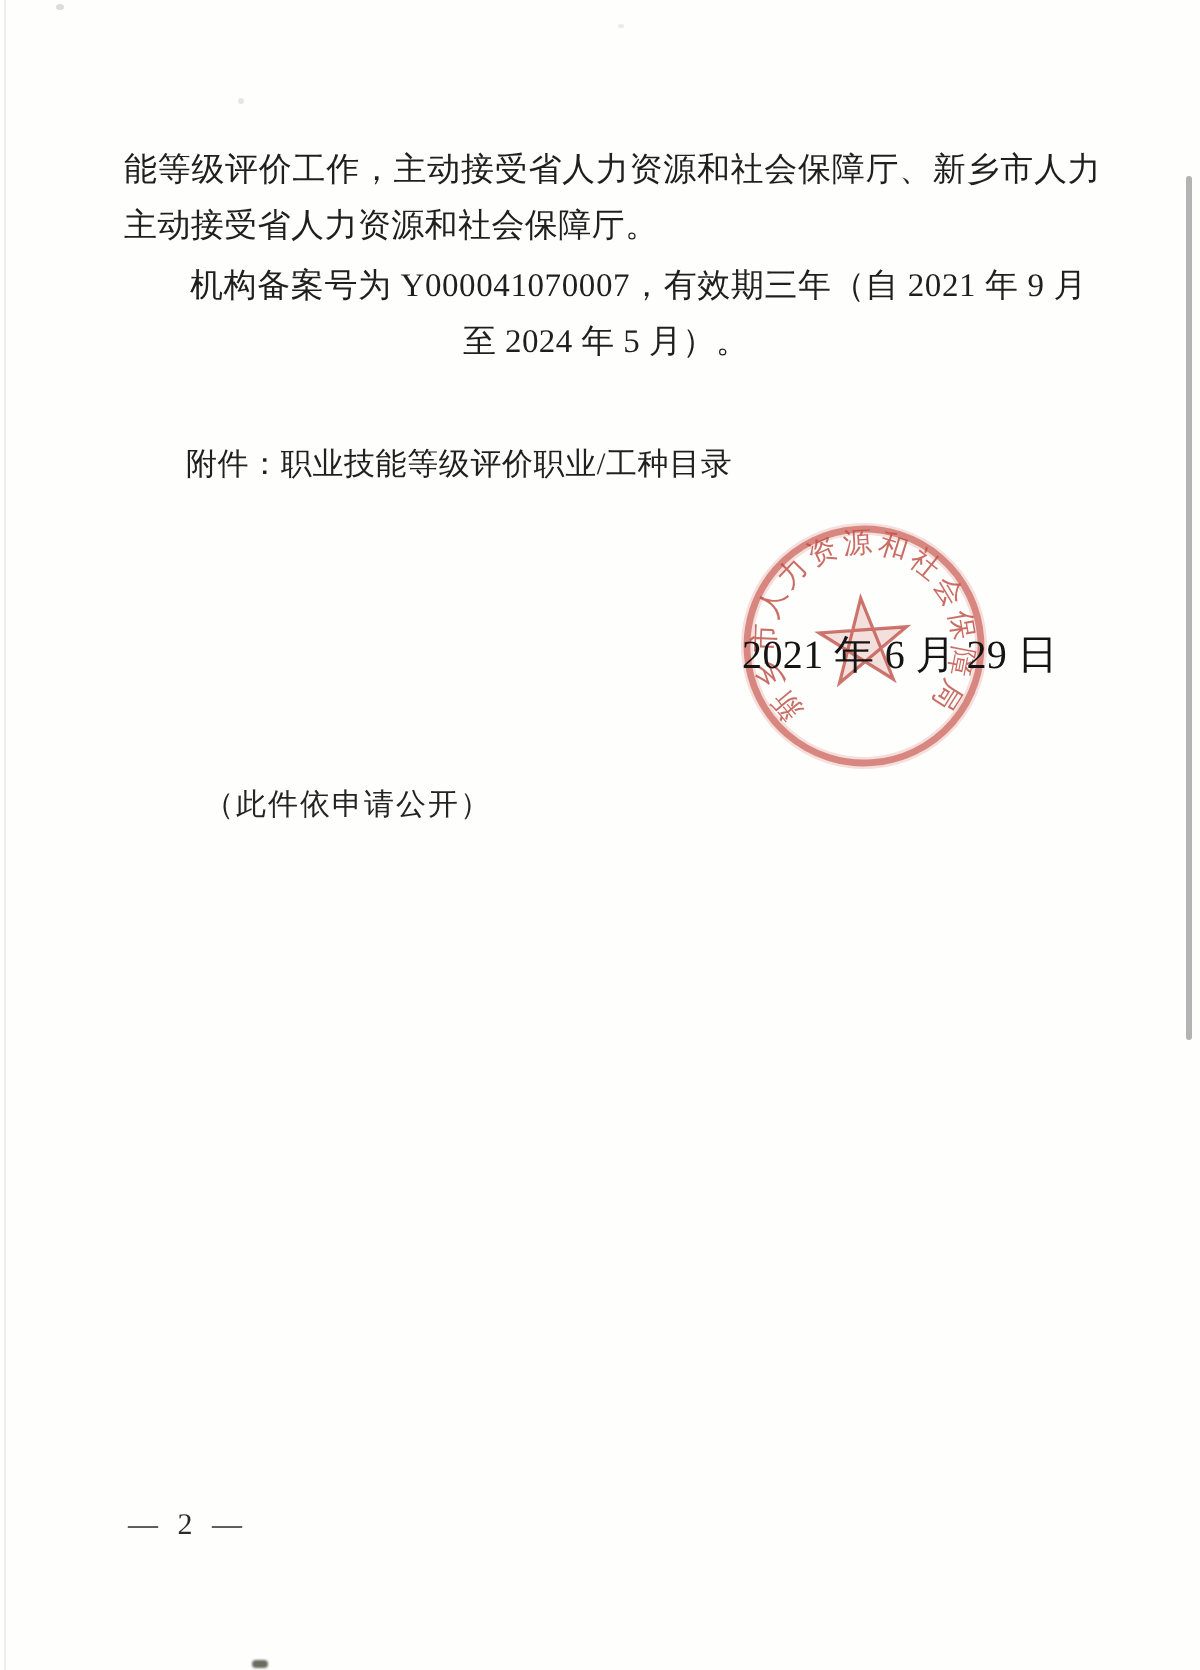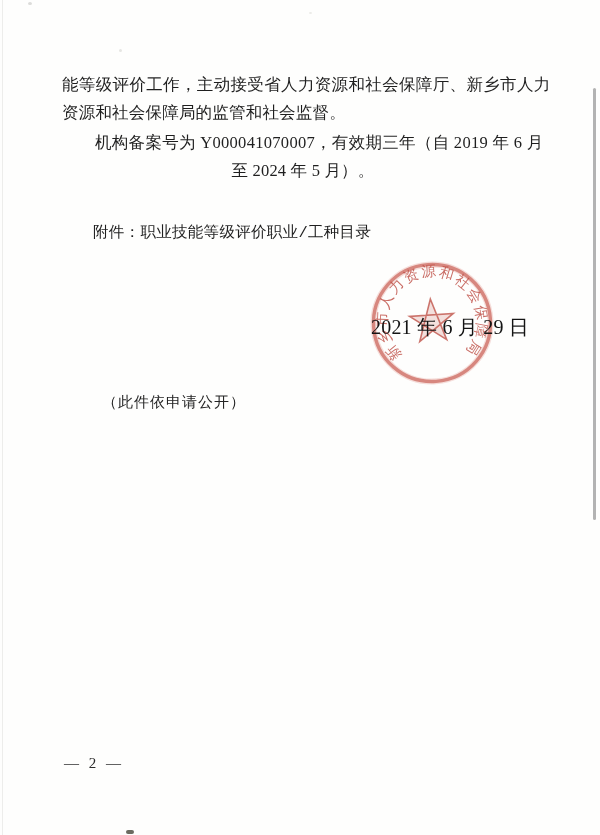--- a/index.html
+++ b/index.html
@@ -17,21 +17,21 @@
     position:absolute;left:62px;width:482px;
     font-size:16.5px;line-height:20px;color:#1f1f1f;
     white-space:nowrap;letter-spacing:0.2px;
   }
   .l1{top:75px;letter-spacing:0.35px;}
   .l2{top:103px;}
   .l3{top:133px;left:95px;letter-spacing:0.3px;}
   .l4{top:161px;text-align:center;}
   .attach{
     position:absolute;left:93px;top:222px;
-    font-size:15.5px;color:#1f1f1f;letter-spacing:0.3px;white-space:nowrap;font-family:Liberation Mono, monospace;
+    font-size:15.5px;color:#1f1f1f;letter-spacing:0.3px;white-space:nowrap;
   }
   .seal{
     position:absolute;left:369px;top:260px;width:126px;height:126px;
     transform:rotate(-4deg);
     opacity:0.92;
   }
   .seal svg{display:block;}
   .date{
     position:absolute;left:371px;top:314px;
     font-size:20px;color:#141414;letter-spacing:0.2px;white-space:nowrap;
@@ -70,22 +70,22 @@
     position:absolute;left:309px;top:12px;width:3px;height:2px;
     background:#ebebe8;border-radius:50%;
   }
 </style>
 </head>
 <body>
 
 <div class="page">
 
   <p class="bl l1">能等级评价工作，主动接受省人力资源和社会保障厅、新乡市人力</p>
-  <p class="bl l2">资源和社会保障局的监管和社会监督。</p>
-  <p class="bl l3">机构备案号为 Y000041070007，有效期三年（自 2019 年 6 月</p>
+  <p class="bl l2">主动接受省人力资源和社会保障厅。</p>
+  <p class="bl l3">机构备案号为 Y000041070007，有效期三年（自 2021 年 9 月</p>
   <p class="bl l4">至 2024 年 5 月）。</p>
 
   <p class="attach">附件：职业技能等级评价职业/工种目录</p>
 
   <div class="seal">
     <svg width="126" height="126" viewBox="0 0 126 126">
       <circle cx="63" cy="63" r="58.5" fill="none" stroke="rgba(191,72,61,0.72)" stroke-width="3.4"></circle>
       <circle cx="63" cy="63" r="58.5" fill="none" stroke="rgba(220,130,118,0.28)" stroke-width="6"></circle>
       <path d="M63,39 L76.5,80.6 L41.1,54.9 L84.9,54.9 L49.5,80.6 Z" fill="rgba(197,85,74,0.20)" fill-rule="nonzero" stroke="rgba(186,66,56,0.78)" stroke-width="1.6"></path>
       <defs>

